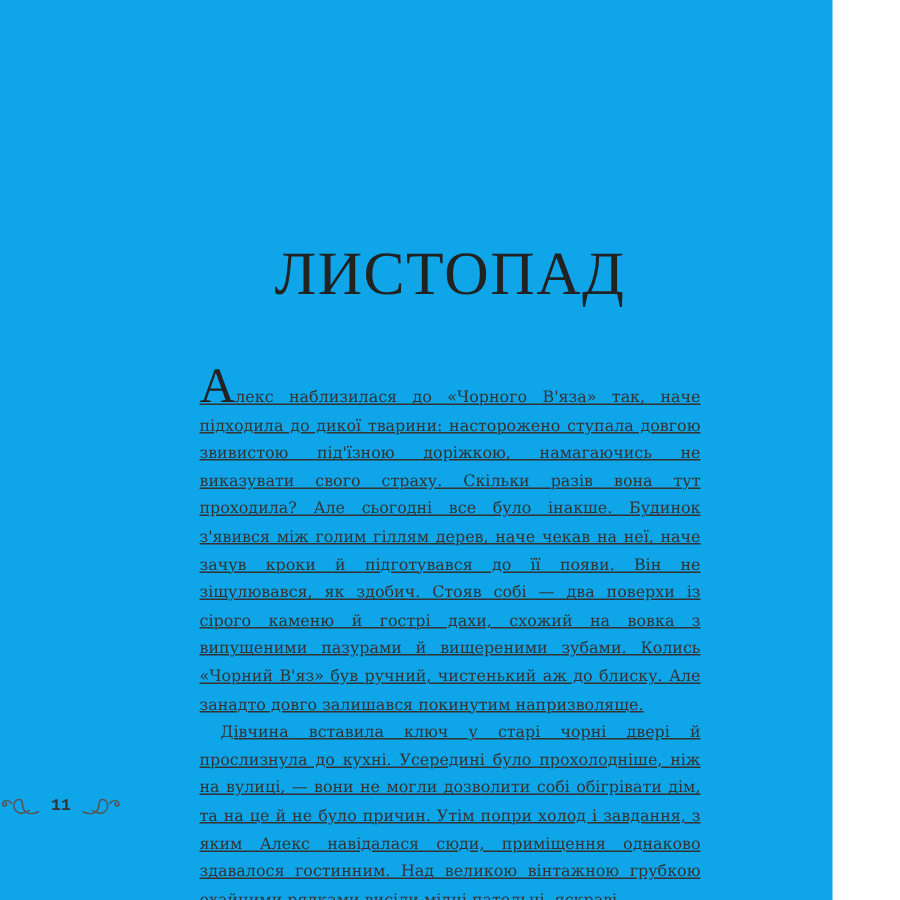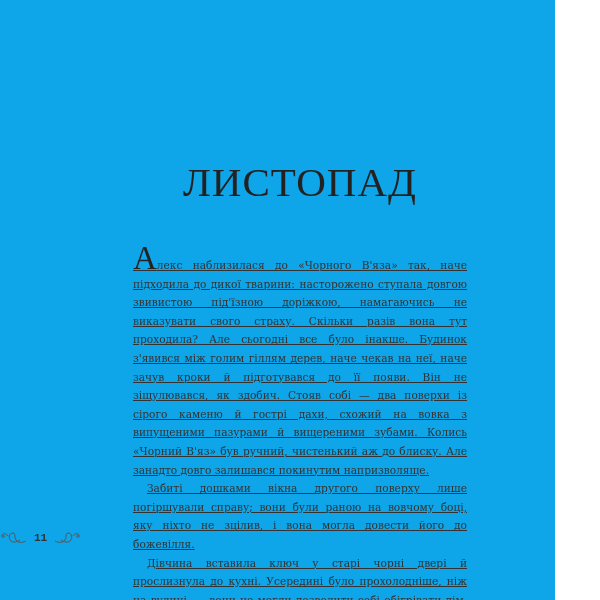--- a/index.html
+++ b/index.html
@@ -87,21 +87,20 @@
   </style>
 </head>
 <body>
 
 <div class="page">
 
   <h1 class="chapter-title">ЛИСТОПАД</h1>
 
   <div class="body-text">
     <p><span class="dropcap">А</span><span>лекс наблизилася до «Чорного В'яза» так, наче підходила до дикої тварини: насторожено ступала довгою звивистою під'їзною доріжкою, намагаючись не виказувати свого страху. Скільки разів вона тут проходила? Але сьогодні все було інакше. Будинок з'явився між голим гіллям дерев, наче чекав на неї, наче зачув кроки й підготувався до її появи. Він не зіщулювався, як здобич. Стояв собі — два поверхи із сірого каменю й гострі дахи, схожий на вовка з випущеними пазурами й вищереними зубами. Колись «Чорний В'яз» був ручний, чистенький аж до блиску. Але занадто довго залишався покинутим напризволяще.</span></p>
-    <p class="indent">Забиті дошками вікна другого поверху лише погіршували справу; вони були раною на вовчому боці, яку ніхто не зцілив, і вона могла довести його до божевілля.</p>
     <p class="indent">Дівчина вставила ключ у старі чорні двері й прослизнула до кухні. Усередині було прохолодніше, ніж на вулиці, — вони не могли дозволити собі обігрівати дім, та на це й не було причин. Утім попри холод і завдання, з яким Алекс навідалася сюди, приміщення однаково здавалося гостинним. Над великою вінтажною грубкою охайними рядками висіли мідні пательні, яскраві</p>
   </div>
 
   <div class="folio">
     <span class="ornament">
       <svg viewBox="0 0 28 16" fill="none" stroke="#555" stroke-width="1">
         <path d="M26 11 C22 13, 18 13, 16 10 C14 7, 16 3, 13 3 C9 3, 8 8, 11 11 C13 13, 17 12, 20 10"></path>
         <path d="M8 6 C6 3, 3 3, 2 5 C1 7, 3 8, 4 7 C5 6, 4 5, 3 5.5"></path>
       </svg>
     </span>

